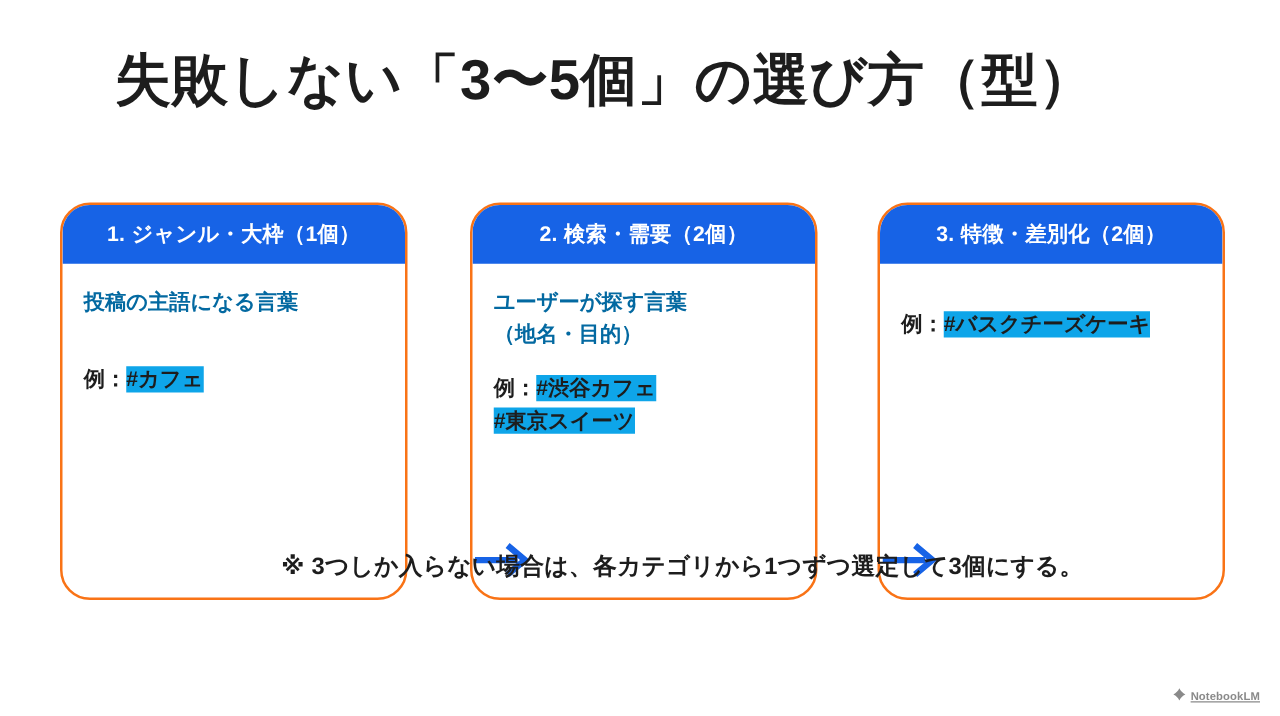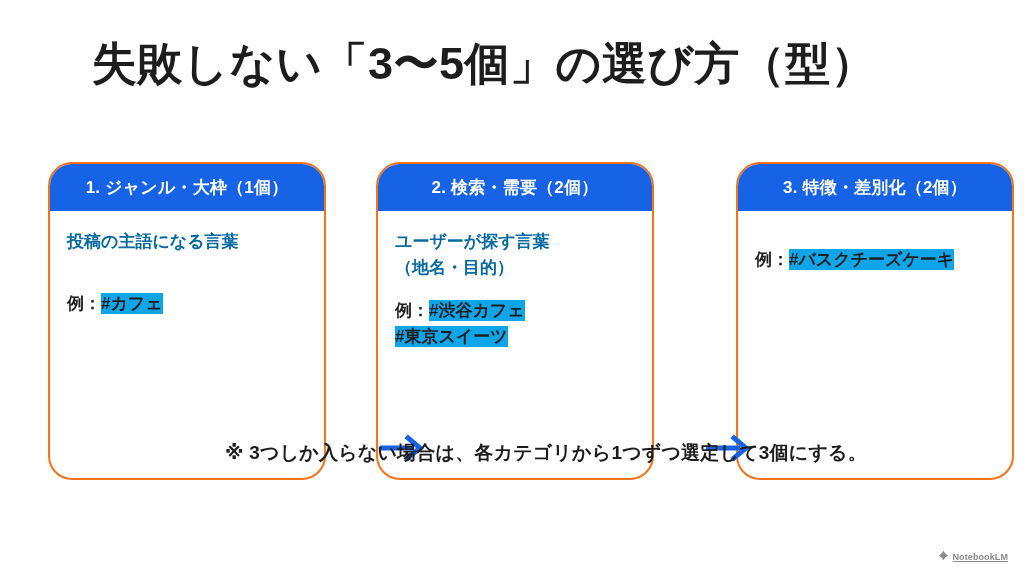--- a/index.html
+++ b/index.html
@@ -49,21 +49,21 @@
     width: 278px;
     height: 318px;
     border: 2px solid #f97316;
     border-radius: 24px;
     background: #ffffff;
     box-sizing: border-box;
     overflow: hidden;
   }
   .card.c1 { left: 0px; }
   .card.c2 { left: 328px; }
-  .card.c3 { left: 688px; }
+  .card.c3 { left: 654px; }
 
   .card-header {
     height: 47px;
     background: #1763e6;
     color: #ffffff;
     display: flex;
     align-items: center;
     justify-content: center;
     font-size: 17px;
     font-weight: 700;

